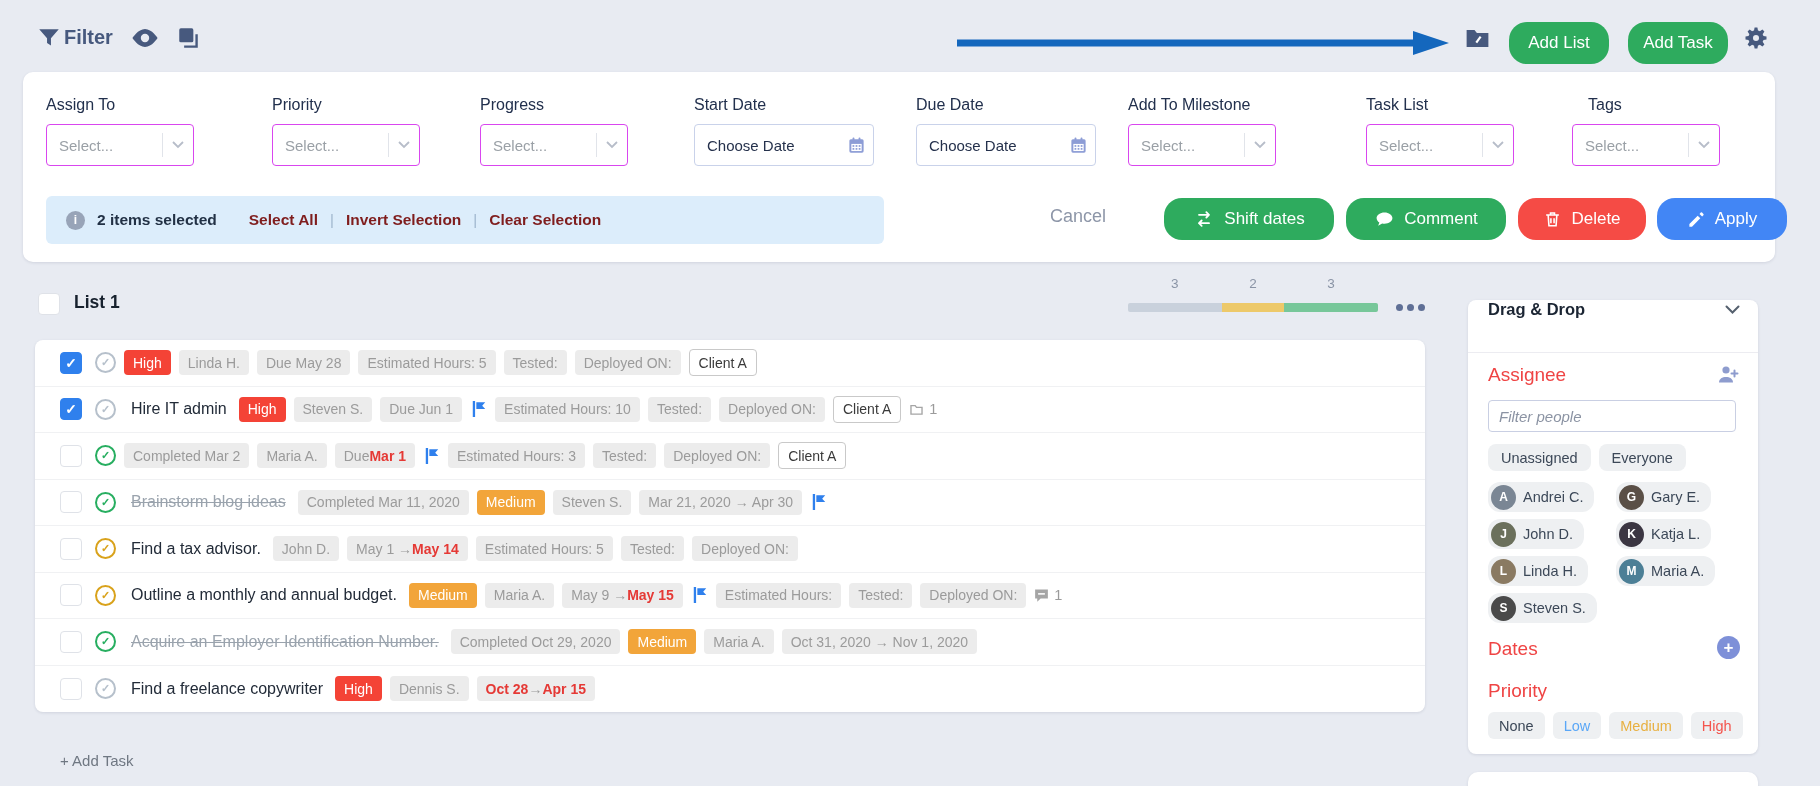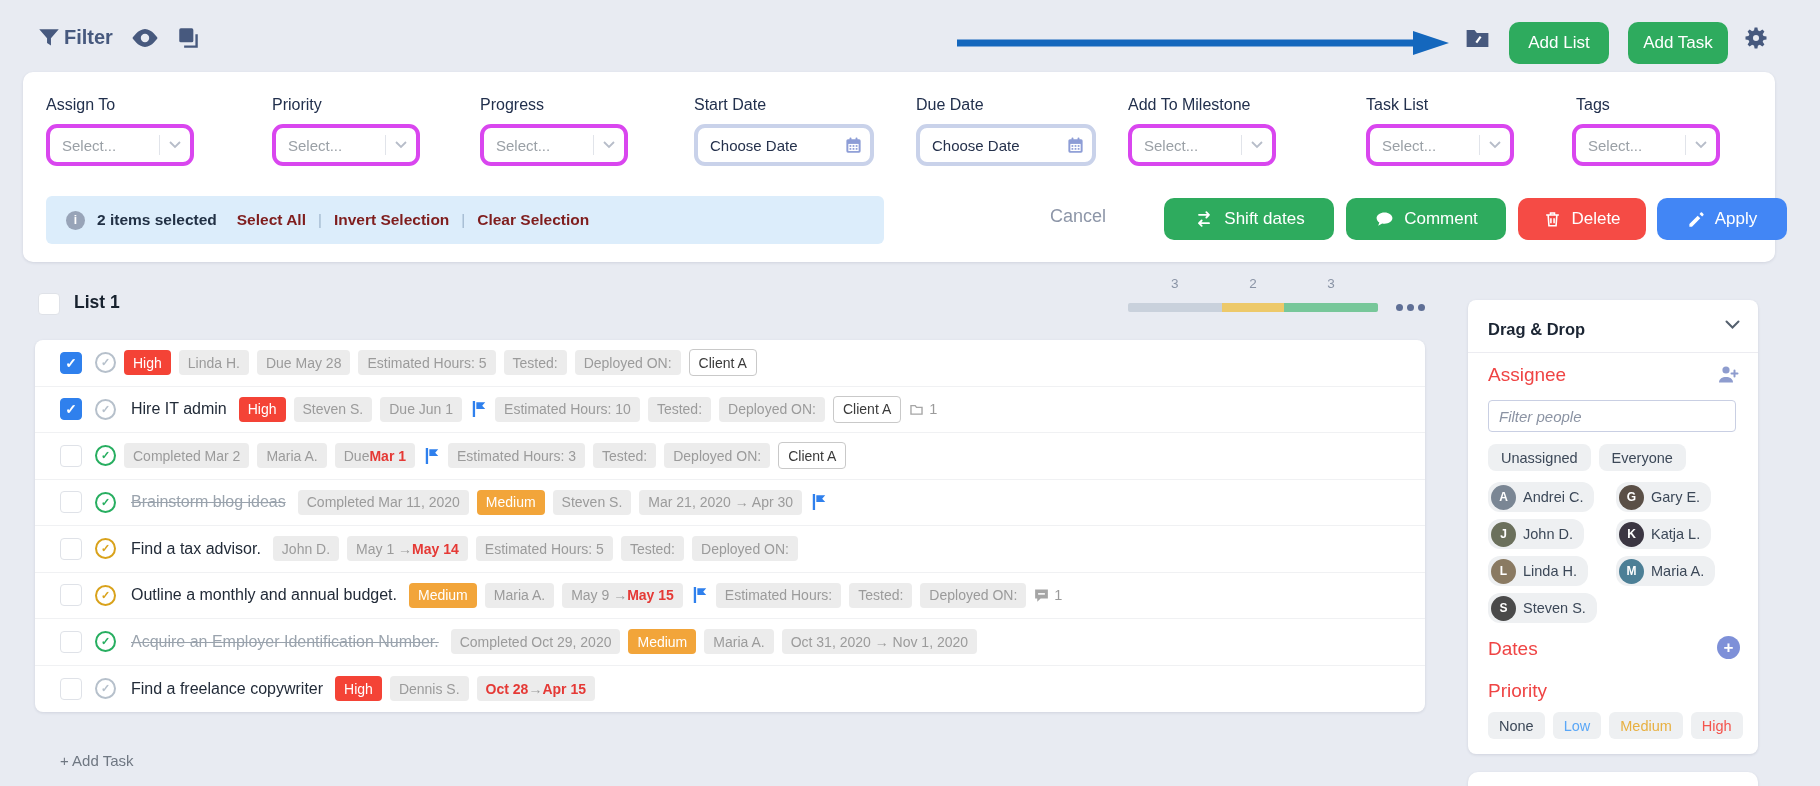--- a/index.html
+++ b/index.html
@@ -3,40 +3,40 @@
 <meta charset="utf-8">
 <style>
   html,body{margin:0;padding:0}
   body{font-family:"Liberation Sans",sans-serif;background:#e8ebf2;}
   #stage{position:relative;width:1820px;height:786px;background:#e8ebf2;overflow:hidden;}
   .card{position:absolute;background:#fff;border-radius:10px;box-shadow:0 1px 3px rgba(40,50,80,.12);}
   .icon svg{display:block}
   
   .tb-ic{position:absolute;cursor:pointer}
   .t-filter{position:absolute;left:64px;top:26px;font-size:20px;font-weight:600;color:#47597e;cursor:pointer}
-  .btn{position:absolute;height:42px;border:none;border-radius:10px;color:#fff;font-family:"Liberation Sans",sans-serif;
+  .btn{position:absolute;height:42px;border:none;border-radius:18px;color:#fff;font-family:"Liberation Sans",sans-serif;
        font-size:17px;font-weight:500;cursor:pointer;display:flex;align-items:center;justify-content:center;gap:9px}
   .btn-green{background:#2eab5e}.btn-red{background:#f54b45}.btn-blue{background:#4286f5}
   
   .filter-card{left:23px;top:72px;width:1752px;height:190px}
   .fcol{position:absolute;top:0}
   .flabel{font-size:16px;color:#22304d;position:absolute;top:24px;white-space:nowrap}
-  .fctrl{position:absolute;top:52px;height:42px;background:#fff;border:4px solid #d946ef;border-radius:11px;
+  .fctrl{position:absolute;top:52px;height:42px;background:#fff;border:1px solid #d946ef;border-radius:4px;
          display:flex;align-items:center;cursor:pointer;box-sizing:border-box}
   .fctrl .ph{flex:1;padding-left:12px;font-size:15px;color:#9aa0a6;white-space:nowrap}
   .fctrl .dval{flex:1;padding-left:12px;font-size:15px;color:#25314c;font-weight:500;white-space:nowrap}
   .fctrl .chev{width:30px;display:flex;align-items:center;justify-content:center;border-left:1px solid #e1e4ea;height:60%}
   .fctrl .cal{width:34px;display:flex;align-items:center;justify-content:center}
   .fctrl.date{border-color:#c9d2ea}
   
   .sel-bar{position:absolute;left:23px;top:124px;width:838px;height:48px;background:#dcedfb;border-radius:6px;
            display:flex;align-items:center;padding-left:20px;box-sizing:border-box}
   .info-ic{width:19px;height:19px;border-radius:50%;background:#98a4b8;color:#fff;font-size:12px;font-weight:700;
            display:flex;align-items:center;justify-content:center;margin-right:12px;flex:0 0 auto}
-  .sel-status{font-size:15.5px;font-weight:700;color:#223145;margin-right:20px}
+  .sel-status{font-size:15.5px;font-weight:700;color:#223145;margin-right:32px}
   .sel-link{font-size:15.5px;font-weight:700;color:#7f1d1d;cursor:pointer}
   .sel-sep{color:#9fb6cd;margin:0 12px;font-size:15px}
   .cancel{position:absolute;left:1027px;top:134px;font-size:18px;color:#8d96a8;cursor:pointer}
   
   .cb{width:22px;height:22px;border-radius:4px;border:1px solid #dfe2e8;background:#fff;box-sizing:border-box;
       display:flex;align-items:center;justify-content:center;cursor:pointer;flex:0 0 auto}
   .cb.checked{background:#2f80ed;border-color:#2f80ed;color:#fff;font-size:14px;font-weight:700}
   .list-title{position:absolute;left:74px;top:292px;font-size:17.5px;font-weight:700;color:#17212e}
   .prog-nums{position:absolute;left:1128px;top:276px;width:250px;display:flex}
   .prog-nums span{font-size:13.5px;color:#8a94a6;text-align:center}
@@ -57,21 +57,21 @@
   .chip-gray{background:#ececec;color:#9b9b9b}
   .chip-high{background:#f44336;color:#fff}
   .chip-medium{background:#f2a53a;color:#fff}
   .chip-outline{background:#fff;border:1px solid #c9c9c9;color:#3a3a3a}
   .red-seg{color:#e53935;font-weight:700}
   .flag{margin-left:9px;flex:0 0 auto}
   .count{display:inline-flex;align-items:center;gap:4px;margin-left:7px;color:#9b9b9b;font-size:14.5px;cursor:pointer}
   .add-task{position:absolute;left:60px;top:752px;font-size:15px;color:#6f7782;cursor:pointer}
   
   .side-card{left:1468px;top:300px;width:290px;height:454px;border-radius:8px}
-  .side-head{position:absolute;left:20px;right:18px;top:20px;display:flex;justify-content:space-between}
+  .side-head{position:absolute;left:20px;right:18px;top:0;display:flex;align-items:center;justify-content:space-between}
   .side-title{font-size:16.5px;font-weight:700;color:#1b2533}
   .side-div{position:absolute;left:0;right:0;top:52px;border-top:1px solid #ececf1}
   .sec-label{position:absolute;left:20px;font-size:19px;color:#ef4444}
   .pfilter{position:absolute;left:20px;top:100px;width:248px;height:32px;border:1px solid #c9cfe3;border-radius:4px;
            padding:14px 10px;box-sizing:border-box;font-family:"Liberation Sans",sans-serif;font-size:15px;color:#333}
   .pfilter::placeholder{font-style:italic;color:#8b93a3}
   .gchips{position:absolute;left:20px;top:144px;display:flex;gap:8px}
   .gchip{height:27px;background:#eef0f2;border-radius:8px;padding:0 13px;display:inline-flex;align-items:center;
          font-size:14.5px;color:#3c4858;cursor:pointer}
   .people{position:absolute;left:20px;top:182px;width:252px;display:grid;grid-template-columns:118px auto;gap:7px 10px}
@@ -222,21 +222,21 @@
           <div class="fctrl" style="left: 0px; width: 148px;">
             <span class="ph">Select...</span>
             <span class="chev icon">
               <svg width="12" height="8" viewBox="0 0 12 8">
                 <path d="M1 1l5 5 5-5" stroke="#b7bdc9" stroke-width="1.8" fill="none"></path>
               </svg>
             </span>
           </div>
         </div>
         <div class="fcol" style="left: 1549px;">
-          <div class="flabel" style="left: 4px;">Tags</div>
+          <div class="flabel" style="left: 16px;">Tags</div>
           <div class="fctrl" style="left: 0px; width: 148px;">
             <span class="ph">Select...</span>
             <span class="chev icon">
               <svg width="12" height="8" viewBox="0 0 12 8">
                 <path d="M1 1l5 5 5-5" stroke="#b7bdc9" stroke-width="1.8" fill="none"></path>
               </svg>
             </span>
           </div>
         </div>
       </div>

